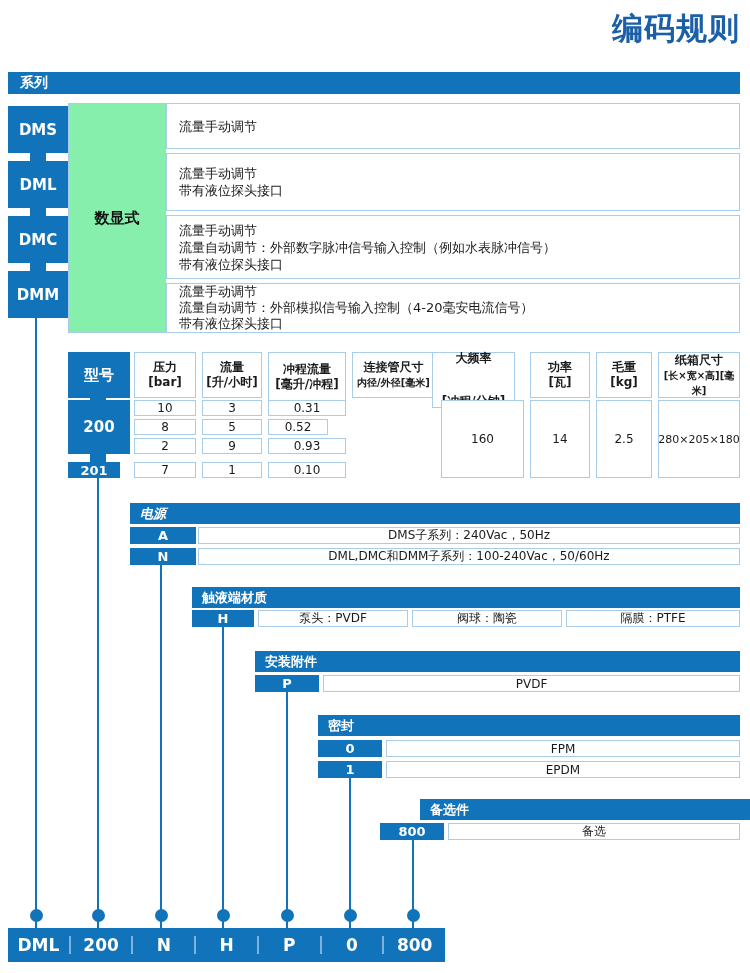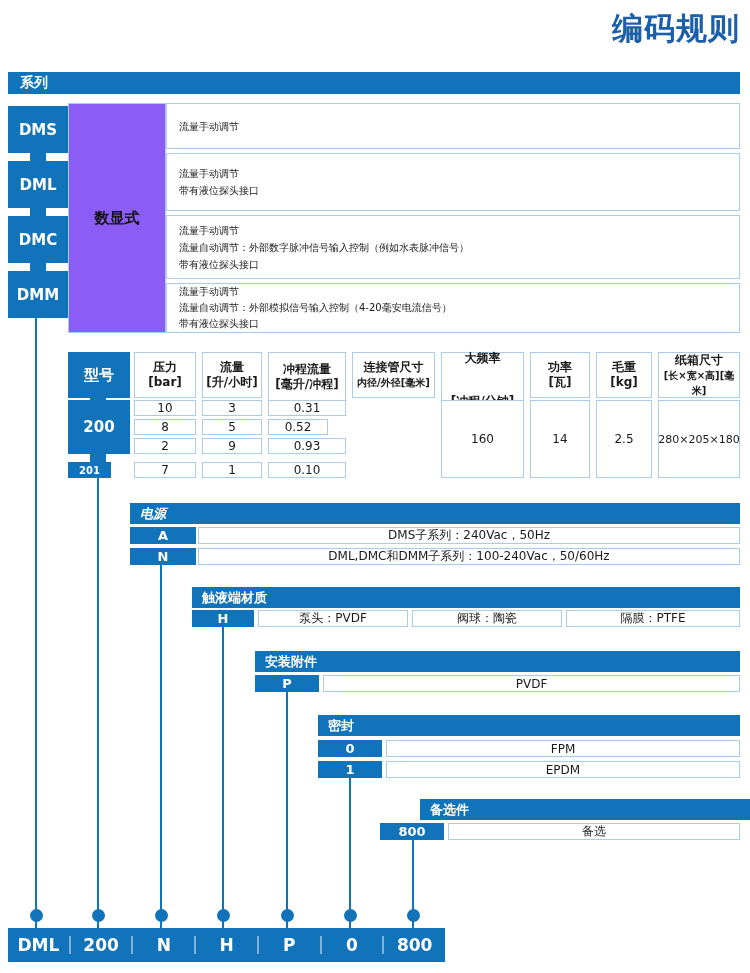--- a/index.html
+++ b/index.html
@@ -13,27 +13,27 @@
   .canvas{position:relative;width:750px;height:973px;background:#fff;overflow:hidden;}
   .abs{position:absolute;}
   .page-title{font-size:31px;font-weight:bold;color:var(--title);text-align:right;letter-spacing:1px;}
   .bar{background:var(--primary);color:#fff;font-weight:bold;display:flex;align-items:center;}
   .bar.main{font-size:14px;padding-left:12px;}
   .sec-header{background:var(--primary);color:#fff;font-weight:bold;font-size:13px;display:flex;align-items:center;padding-left:10px;}
   .blue-box{background:var(--primary);color:#fff;font-weight:bold;display:flex;align-items:center;justify-content:center;}
   .code15{font-size:15px;}
   .code13{font-size:13px;}
   .cell{background:#fff;border:1px solid var(--border);display:flex;align-items:center;justify-content:center;font-size:12px;}
-  .desc-box{background:#fff;border:1px solid var(--border);display:flex;flex-direction:column;justify-content:center;padding-left:12px;font-size:10px;line-height:17px;}
+  .desc-box{background:#fff;border:1px solid var(--border);display:flex;flex-direction:column;justify-content:center;padding-left:12px;font-size:13px;line-height:17px;}
   .hdr-cell{background:#fff;border:1px solid var(--border);display:flex;flex-direction:column;align-items:center;justify-content:center;font-size:12px;font-weight:600;line-height:15px;text-align:center;}
   .hdr-cell .small{font-size:10px;font-weight:600;}
   .vline{width:2px;background:var(--primary);}
   .dot{width:13px;height:13px;border-radius:50%;background:var(--primary);}
   .connector{background:var(--primary);}
-  .type-box{background:#8b5cf6;border:1px solid var(--border);display:flex;align-items:center;justify-content:center;font-weight:bold;font-size:15px;color:#111;}
+  .type-box{background:#86efac;border:1px solid var(--border);display:flex;align-items:center;justify-content:center;font-weight:bold;font-size:15px;color:#111;}
   .code-bar{background:var(--primary);display:flex;align-items:center;}
   .code-seg{flex:1;text-align:center;color:#fff;font-weight:bold;font-size:17px;}
   .code-sep{width:2px;height:18px;background:#7fb3dc;flex:0 0 auto;}
 </style>
 </head>
 <body>
 
 <div class="canvas">
 
   <div class="abs page-title" style="left:420px;top:8px;width:320px;">编码规则</div>
@@ -65,39 +65,39 @@
   <div class="abs desc-box" style="left:166px;top:283px;width:574px;height:50px;line-height:16px;">
     <span>流量手动调节</span>
     <span>流量自动调节：外部模拟信号输入控制（4-20毫安电流信号）</span>
     <span>带有液位探头接口</span>
   </div>
 
   <div class="abs blue-box code15" style="left:68px;top:352px;width:62px;height:46px;">型号</div>
   <div class="abs connector" style="left:90px;top:396px;width:16px;height:8px;"></div>
   <div class="abs blue-box code15" style="left:68px;top:400px;width:62px;height:54px;">200</div>
   <div class="abs connector" style="left:90px;top:452px;width:16px;height:12px;"></div>
-  <div class="abs blue-box" style="left:68px;top:462px;width:43px;height:16px;font-size:10px;">201</div>
+  <div class="abs blue-box" style="left:68px;top:462px;width:52px;height:16px;font-size:13px;">201</div>
 
   <div class="abs hdr-cell" style="left:134px;top:352px;width:62px;height:46px;">
     <span>压力</span>
       <span>[bar]</span>
   </div>
   <div class="abs hdr-cell" style="left:202px;top:352px;width:60px;height:46px;">
     <span>流量</span>
       <span>[升/小时]</span>
   </div>
   <div class="abs hdr-cell" style="left:268px;top:352px;width:78px;height:50px;">
     <span>冲程流量</span>
       <span>[毫升/冲程]</span>
   </div>
   <div class="abs hdr-cell" style="left:352px;top:352px;width:83px;height:46px;">
     <span>连接管尺寸</span>
       <span class="small">内径/外径[毫米]</span>
   </div>
-  <div class="abs hdr-cell" style="left:441px;top:352px;width:83px;height:56px;gap:28px;">
+  <div class="abs hdr-cell" style="left:432px;top:352px;width:83px;height:56px;gap:28px;">
     <span>大频率</span>
       <span>[冲程/分钟]</span>
   </div>
   <div class="abs hdr-cell" style="left:530px;top:352px;width:60px;height:46px;text-align:center;">
     <span>功率</span>
       <span>[瓦]</span>
   </div>
   <div class="abs hdr-cell" style="left:596px;top:352px;width:56px;height:46px;">
     <span>毛重</span>
       <span>[kg]</span>

